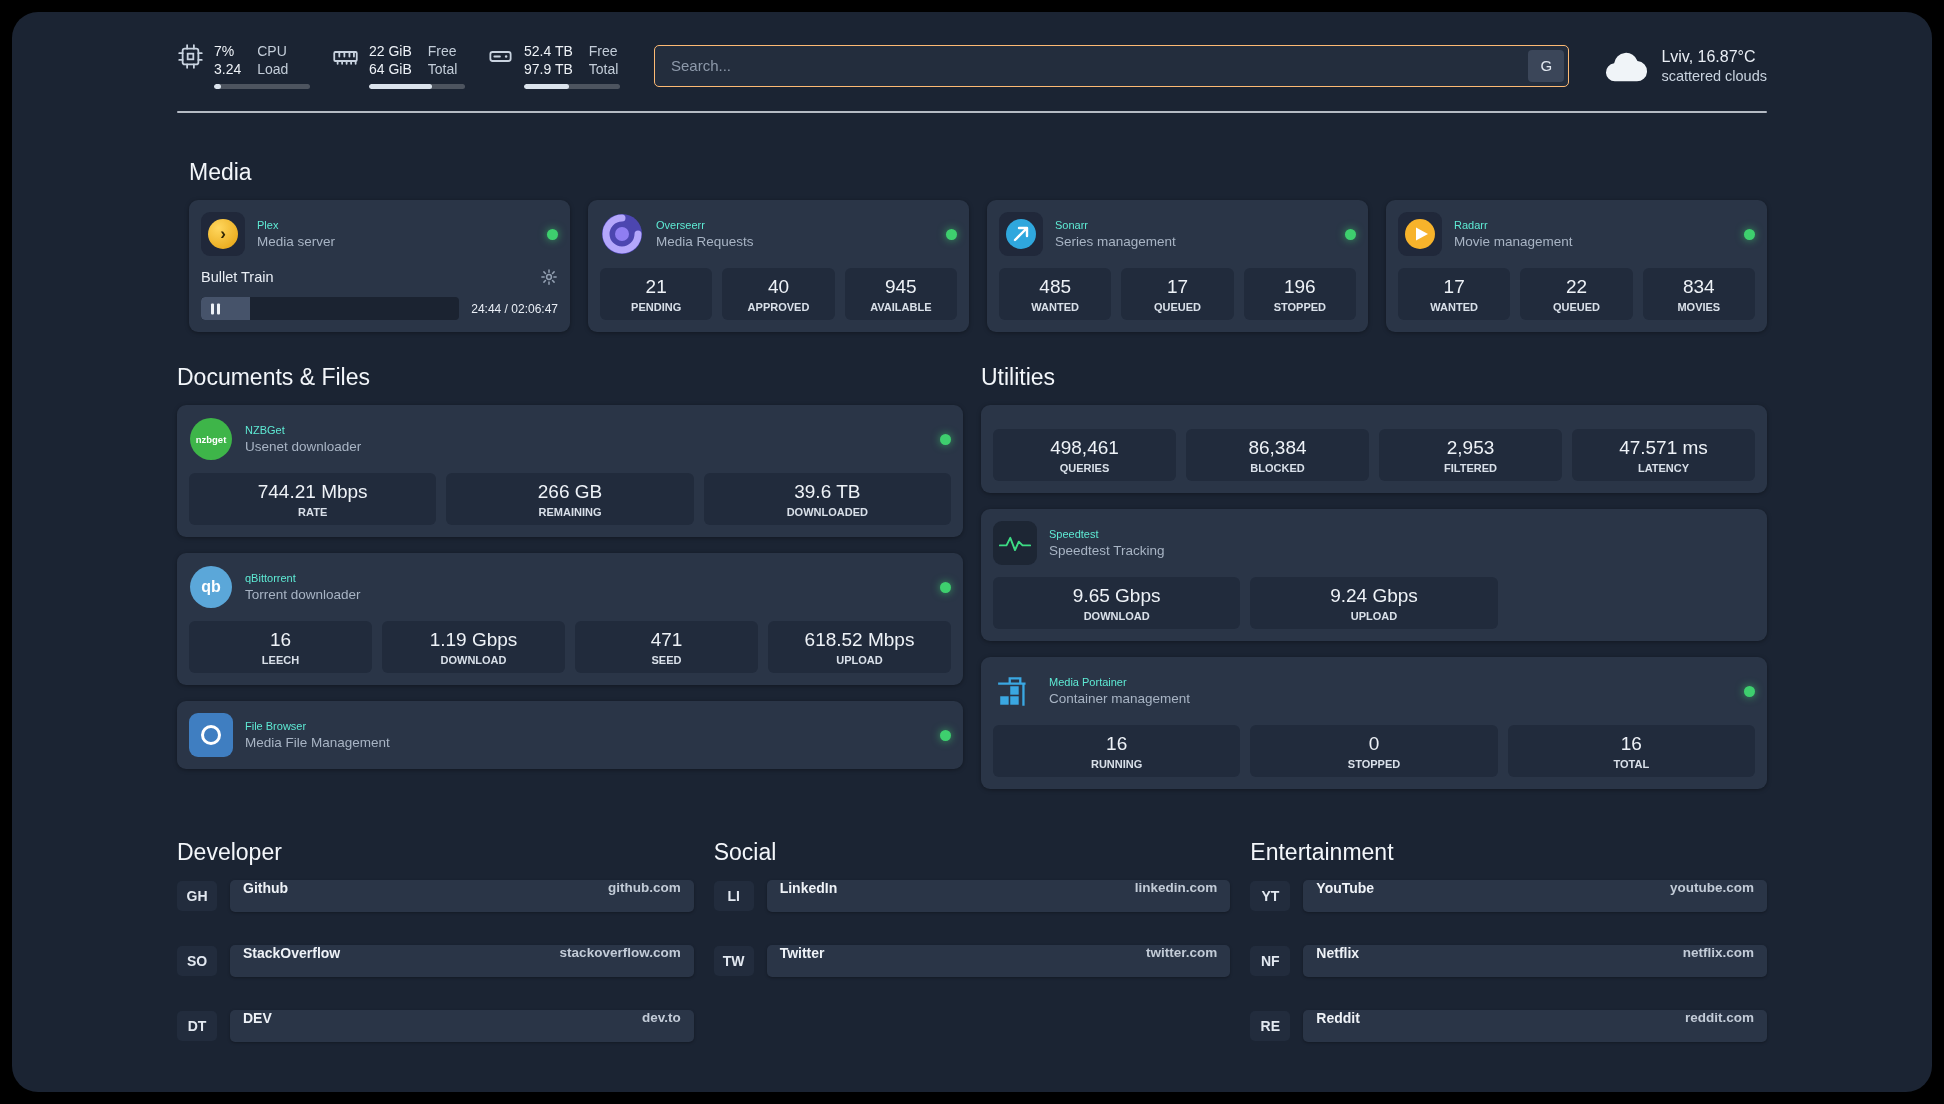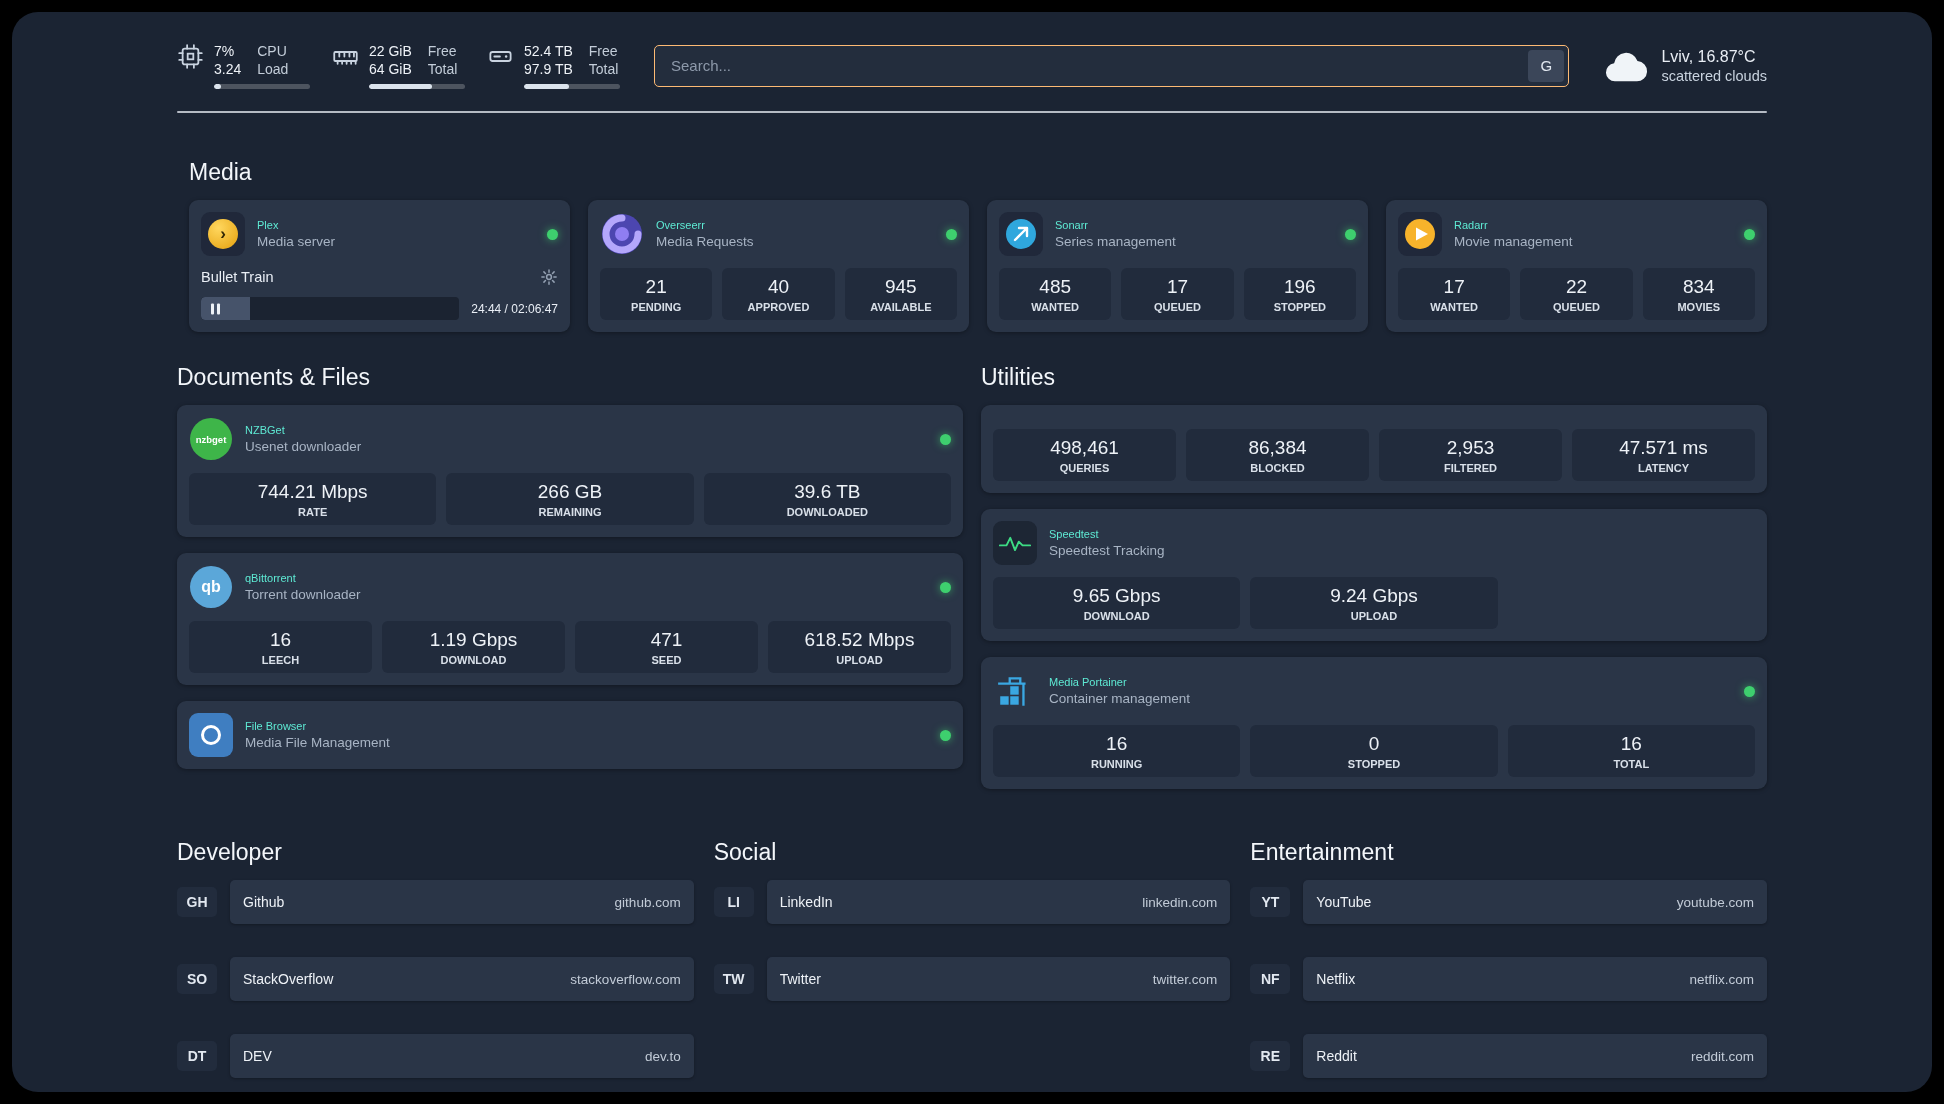--- a/index.html
+++ b/index.html
@@ -92,22 +92,22 @@
   
   .two-col { display:grid; grid-template-columns:1fr 1fr; gap:18px; margin-top:32px; }
   .col-stack { display:flex; flex-direction:column; gap:16px; }
 
   
   .links-grid { display:grid; grid-template-columns:repeat(3,1fr); gap:20px; margin-top:50px; }
   .bm-list { display:flex; flex-direction:column; gap:33px; }
   .bookmark { display:flex; align-items:center; gap:13px; cursor:pointer; }
   .bm-abbr { width:40px; height:30px; flex:0 0 40px; background:#222c3d; border-radius:5px;
     color:#e2e8f0; font-size:14px; font-weight:600; display:flex; align-items:center; justify-content:center; }
-  .bm-bar { flex:1; height:44px; background:#2a3547; border-radius:5px; display:flex;
-    align-items:center; padding:0 13px; box-shadow:0 1px 3px rgba(0,0,0,.3); }
+  .bm-bar { flex:1; height:32px; background:#2a3547; border-radius:5px; display:flex;
+    padding:0 13px; box-shadow:0 1px 3px rgba(0,0,0,.3);font-weight:bold; }
   .bm-name { font-size:14px; color:#eef2f7; }
   .bm-url { margin-left:auto; font-size:13.5px; color:#c2cbd7; }
 
   svg { display:block; }
 </style>
 </head>
 <body>
 
 <div class="page">
 

